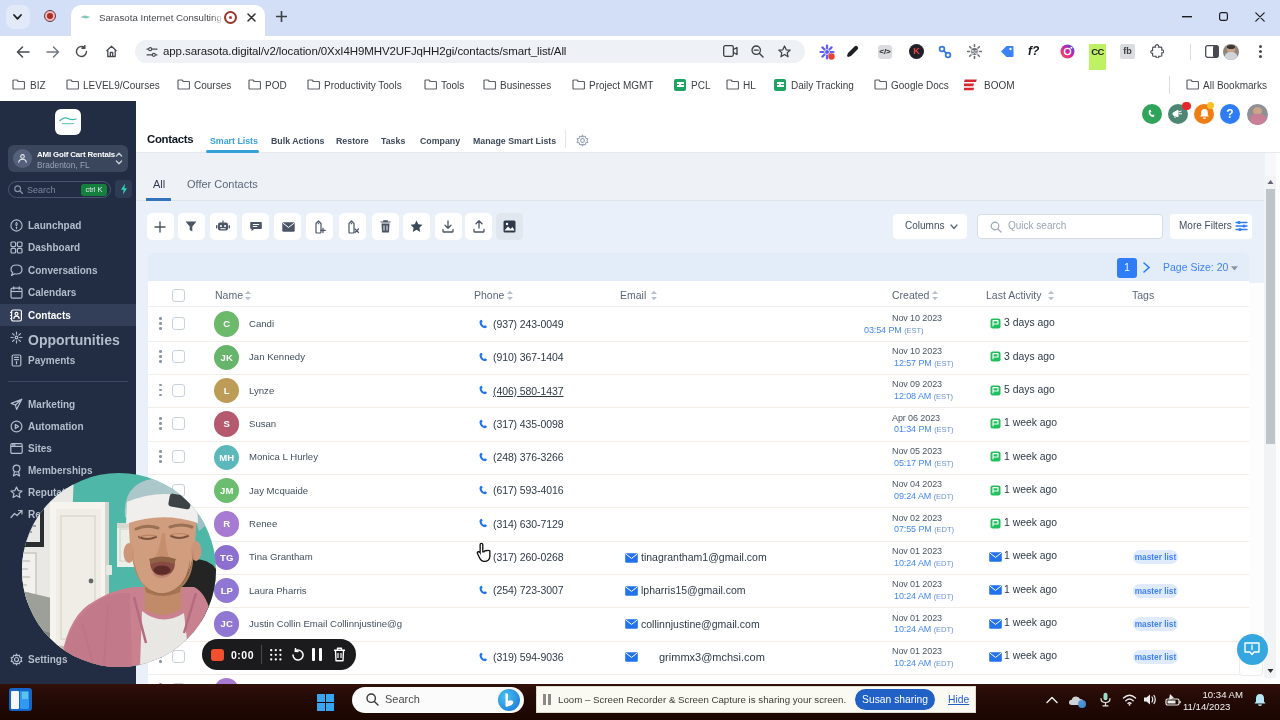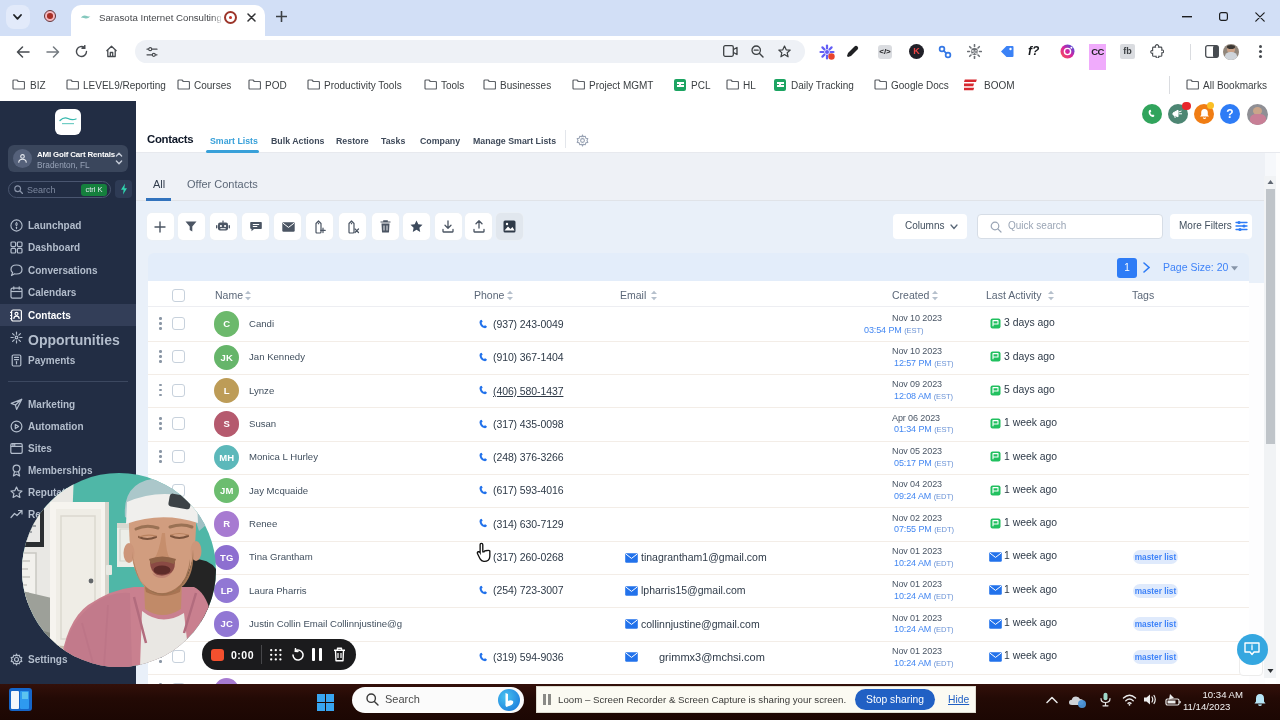--- a/index.html
+++ b/index.html
@@ -51,20 +51,21 @@
       <path d="M1.5 6 L6.5 1.3 L11.5 6 M2.8 5.2 L2.8 11.5 L10.2 11.5 L10.2 5.2 M5.3 11.5 L5.3 7.5 L7.7 7.5 L7.7 11.5" stroke="#474b50" stroke-width="1.3" fill="none" stroke-linejoin="round"></path>
     </svg>
     <div class="abs" style="left:135px;top:40px;width:670px;height:23px;background:#eef1f6;border-radius:12px;"></div>
     <svg class="abs" style="left:146px;top:46px" width="12" height="12" viewBox="0 0 12 12">
       <g stroke="#474b50" stroke-width="1.2" stroke-linecap="round">
         <path d="M1 3.2 L11 3.2 M1 8.8 L11 8.8"></path>
         <circle cx="4.2" cy="3.2" r="1.5" fill="#fff"></circle>
         <circle cx="7.8" cy="8.8" r="1.5" fill="#fff"></circle>
       </g>
     </svg>
+    <div class="abs" style="left:163px;top:45px;font-size:11.5px;color:#202124;letter-spacing:-0.1px;">app.sarasota.digital/v2/location/0XxI4H9MHV2UFJqHH2gi/contacts/smart_list/All</div>
     <svg class="abs" style="left:723px;top:45px" width="15" height="12" viewBox="0 0 15 12">
       <rect x="0.7" y="0.7" width="9.6" height="10.6" rx="1.5" stroke="#3c4043" stroke-width="1.3" fill="none"></rect>
       <path d="M10.5 4.5 L14 2.5 L14 9.5 L10.5 7.5" stroke="#3c4043" stroke-width="1.3" fill="none" stroke-linejoin="round"></path>
     </svg>
     <svg class="abs" style="left:751px;top:45px" width="13" height="13" viewBox="0 0 13 13">
       <circle cx="5.2" cy="5.2" r="4.2" stroke="#3c4043" stroke-width="1.3" fill="none"></circle>
       <path d="M8.3 8.3 L12 12" stroke="#3c4043" stroke-width="1.4" stroke-linecap="round"></path>
       <path d="M3.2 5.2 L7.2 5.2" stroke="#3c4043" stroke-width="1.2" stroke-linecap="round"></path>
     </svg>
     <svg class="abs" style="left:778px;top:45px" width="13" height="13" viewBox="0 0 13 13">
@@ -126,21 +127,21 @@
         <linearGradient id="ig" x1="0" y1="1" x2="1" y2="0">
           <stop offset="0" stop-color="#fd5949"></stop>
           <stop offset="0.5" stop-color="#d6249f"></stop>
           <stop offset="1" stop-color="#285AEB"></stop>
         </linearGradient>
       </defs>
       <circle cx="7.5" cy="7.5" r="7" fill="url(#ig)"></circle>
       <circle cx="7.5" cy="7.5" r="3.1" fill="none" stroke="#fff" stroke-width="1.4"></circle>
       <circle cx="11.4" cy="3.8" r="1" fill="#fff"></circle>
     </svg>
-    <div class="abs" style="left:1089px;top:44px;width:17px;height:31px;background:#f0abfc;border-radius:0;font-size:9.5px;font-weight:bold;color:#202124;text-align:center;line-height:15px;letter-spacing:-0.5px;">CC</div>
+    <div class="abs" style="left:1089px;top:44px;width:17px;height:31px;background:#bef264;border-radius:0;font-size:9.5px;font-weight:bold;color:#202124;text-align:center;line-height:15px;letter-spacing:-0.5px;">CC</div>
     <div class="abs" style="left:1120px;top:44px;width:15px;height:15px;background:#dadce0;border-radius:2px;font-size:9px;font-weight:bold;color:#3c4043;text-align:center;line-height:15px;">fb</div>
     <svg class="abs" style="left:1150px;top:44px" width="14" height="14" viewBox="0 0 16 16">
       <path d="M6.5 1.5 Q8 0 9.5 1.5 Q10.3 2.4 9.8 3.5 L12.5 3.5 Q13.5 3.5 13.5 4.5 L13.5 7 Q15 6.5 15.5 8 Q16 9.5 14.5 10 L13.5 10 L13.5 13 Q13.5 14 12.5 14 L10 14 Q10.5 15.5 9 16 Q7.5 16.5 7 15 L7 14 L4 14 Q3 14 3 13 L3 10.5 Q1.5 11 1 9.5 Q0.5 8 2 7.5 L3 7.5 L3 4.5 Q3 3.5 4 3.5 L6.2 3.5 Q5.7 2.4 6.5 1.5 Z" fill="none" stroke="#474b50" stroke-width="1.3"></path>
     </svg>
     <div class="abs" style="left:1190px;top:44px;width:1px;height:16px;background:#dadce0;"></div>
     <svg class="abs" style="left:1205px;top:45px" width="14" height="13" viewBox="0 0 14 13">
       <rect x="0.7" y="0.7" width="12.6" height="11.6" rx="2" stroke="#474b50" stroke-width="1.3" fill="none"></rect>
       <rect x="8" y="0.7" width="5.3" height="11.6" rx="1.5" fill="#474b50"></rect>
     </svg>
     <div class="abs" style="left:1223px;top:44px;width:16px;height:16px;border-radius:50%;background:#90857a;overflow:hidden;">
@@ -150,21 +151,21 @@
     </div>
     <div class="abs" style="left:1259px;top:45px;width:3px;height:3px;border-radius:50%;background:#474b50;box-shadow:0 5px 0 #474b50,0 10px 0 #474b50;"></div>
     <div class="abs" style="left:0;top:70px;width:1280px;height:31px;background:#fff;"></div>
     <svg class="abs" style="left:12px;top:79px" width="13" height="11" viewBox="0 0 13 11">
       <path d="M1 2 Q1 1 2 1 L5 1 L6.3 2.5 L11.5 2.5 Q12.5 2.5 12.5 3.5 L12.5 9 Q12.5 10 11.5 10 L2 10 Q1 10 1 9 Z" stroke="#5f6368" stroke-width="1.2" fill="none" stroke-linejoin="round"></path>
     </svg>
     <div class="abs" style="left:30px;top:79.5px;font-size:10px;color:#3c4043;line-height:12px;white-space:nowrap;">BIZ</div>
     <svg class="abs" style="left:66px;top:79px" width="13" height="11" viewBox="0 0 13 11">
       <path d="M1 2 Q1 1 2 1 L5 1 L6.3 2.5 L11.5 2.5 Q12.5 2.5 12.5 3.5 L12.5 9 Q12.5 10 11.5 10 L2 10 Q1 10 1 9 Z" stroke="#5f6368" stroke-width="1.2" fill="none" stroke-linejoin="round"></path>
     </svg>
-    <div class="abs" style="left:83px;top:79.5px;font-size:10px;color:#3c4043;line-height:12px;white-space:nowrap;">LEVEL9/Reporting</div>
+    <div class="abs" style="left:83px;top:79.5px;font-size:10px;color:#3c4043;line-height:12px;white-space:nowrap;">LEVEL9/Courses</div>
     <svg class="abs" style="left:177px;top:79px" width="13" height="11" viewBox="0 0 13 11">
       <path d="M1 2 Q1 1 2 1 L5 1 L6.3 2.5 L11.5 2.5 Q12.5 2.5 12.5 3.5 L12.5 9 Q12.5 10 11.5 10 L2 10 Q1 10 1 9 Z" stroke="#5f6368" stroke-width="1.2" fill="none" stroke-linejoin="round"></path>
     </svg>
     <div class="abs" style="left:194px;top:79.5px;font-size:10px;color:#3c4043;line-height:12px;white-space:nowrap;">Courses</div>
     <svg class="abs" style="left:248px;top:79px" width="13" height="11" viewBox="0 0 13 11">
       <path d="M1 2 Q1 1 2 1 L5 1 L6.3 2.5 L11.5 2.5 Q12.5 2.5 12.5 3.5 L12.5 9 Q12.5 10 11.5 10 L2 10 Q1 10 1 9 Z" stroke="#5f6368" stroke-width="1.2" fill="none" stroke-linejoin="round"></path>
     </svg>
     <div class="abs" style="left:265px;top:79.5px;font-size:10px;color:#3c4043;line-height:12px;white-space:nowrap;">POD</div>
     <svg class="abs" style="left:307px;top:79px" width="13" height="11" viewBox="0 0 13 11">
       <path d="M1 2 Q1 1 2 1 L5 1 L6.3 2.5 L11.5 2.5 Q12.5 2.5 12.5 3.5 L12.5 9 Q12.5 10 11.5 10 L2 10 Q1 10 1 9 Z" stroke="#5f6368" stroke-width="1.2" fill="none" stroke-linejoin="round"></path>
@@ -854,21 +855,21 @@
     </svg>
     <div class="abs" style="left:385px;top:693px;font-size:11px;color:#4a4a4a;">Search</div>
     <div class="abs" style="left:498px;top:689px;width:22px;height:22px;border-radius:50%;background:radial-gradient(circle at 35% 35%,#47c2f0,#1670d8);"></div>
     <svg class="abs" style="left:503px;top:692px" width="12" height="16" viewBox="0 0 12 16">
       <path d="M2.5 1 L5 2 L5 9 Q7.5 7.5 10 9 Q11 11.5 8.5 13 L3.5 15 Q2 13.5 2.5 12 Z" fill="#fff"></path>
     </svg>
     <div class="abs" style="left:536px;top:686px;width:440px;height:27px;background:#fbfaf2;border:1px solid #dddbd0;"></div>
     <div class="abs" style="left:543px;top:694px;width:2.5px;height:11px;background:#8a8a86;"></div>
     <div class="abs" style="left:548px;top:694px;width:2.5px;height:11px;background:#8a8a86;"></div>
     <div class="abs" style="left:558px;top:694px;font-size:9.7px;color:#3a3a38;">Loom – Screen Recorder &amp; Screen Capture is sharing your screen.</div>
-    <div class="abs" style="left:855px;top:689px;width:80px;height:21px;background:#2160c4;border-radius:10.5px;color:#fff;font-size:10.3px;text-align:center;line-height:21px;">Stop sharing</div>
+    <div class="abs" style="left:855px;top:689px;width:80px;height:21px;background:#2160c4;border-radius:10.5px;color:#fff;font-size:10.3px;text-align:center;line-height:21px;">Susan sharing</div>
     <div class="abs" style="left:948px;top:694px;font-size:10.3px;color:#2160c4;text-decoration:underline;">Hide</div>
     <svg class="abs" style="left:1046px;top:696px" width="12" height="8" viewBox="0 0 12 8">
       <path d="M1 6.5 L6 1.5 L11 6.5" stroke="#e8e8e8" stroke-width="1.5" fill="none" stroke-linecap="round" stroke-linejoin="round"></path>
     </svg>
     <svg class="abs" style="left:1068px;top:694px" width="17" height="12" viewBox="0 0 17 12">
       <path d="M4 11 Q1 11 1 8.5 Q1 6 3.8 5.8 Q4.5 2.5 8 2.5 Q11 2.5 12 5 Q15.5 5 15.5 8 Q15.5 11 12.5 11 Z" fill="#cfd3d8"></path>
     </svg>
     <div class="abs" style="left:1078px;top:700px;width:8px;height:8px;border-radius:50%;background:#4a94d8;opacity:0.95;"></div>
     <svg class="abs" style="left:1100px;top:692px" width="11" height="15" viewBox="0 0 11 15">
       <rect x="3.5" y="0.8" width="4" height="7.5" rx="2" fill="#9fd8c8"></rect>

